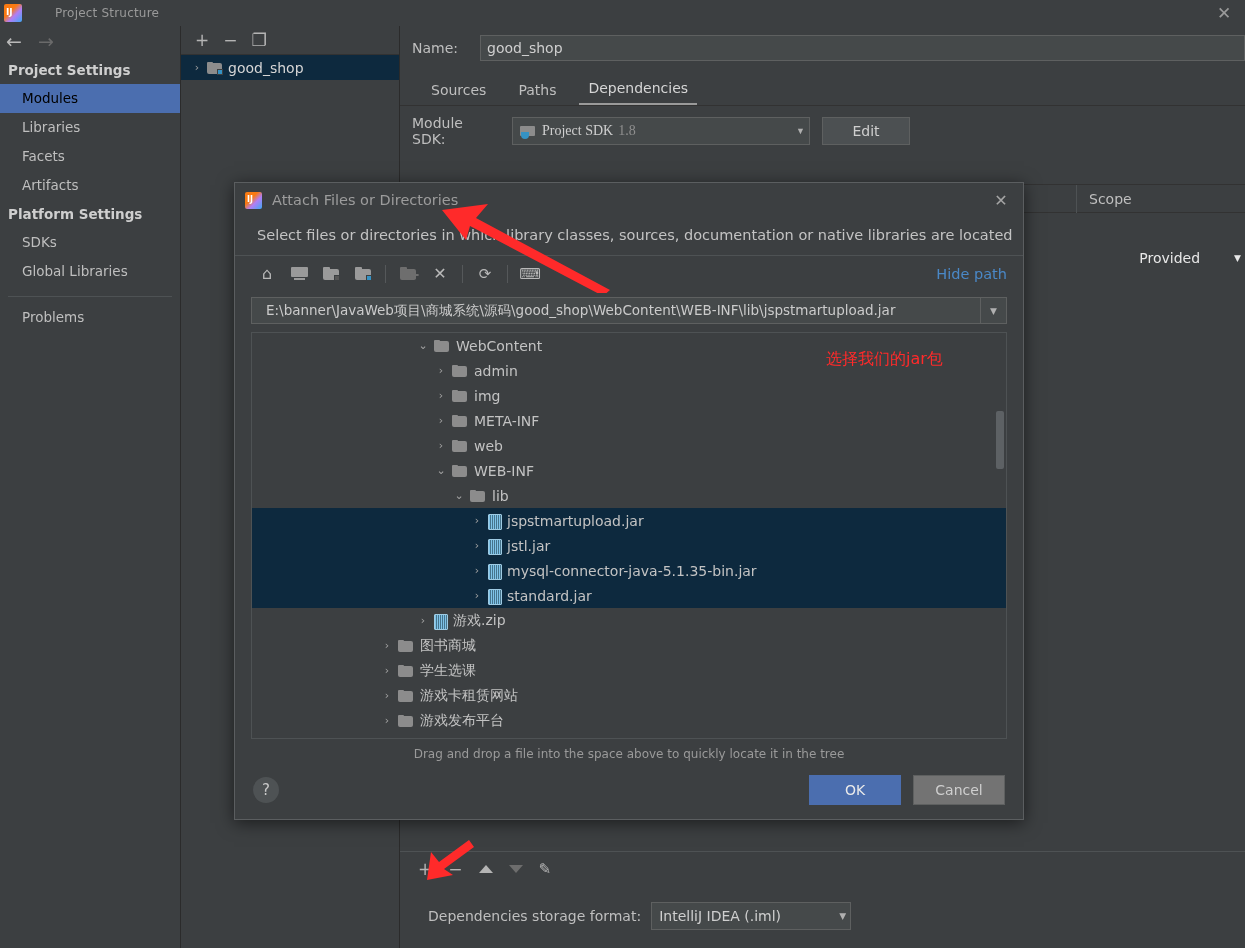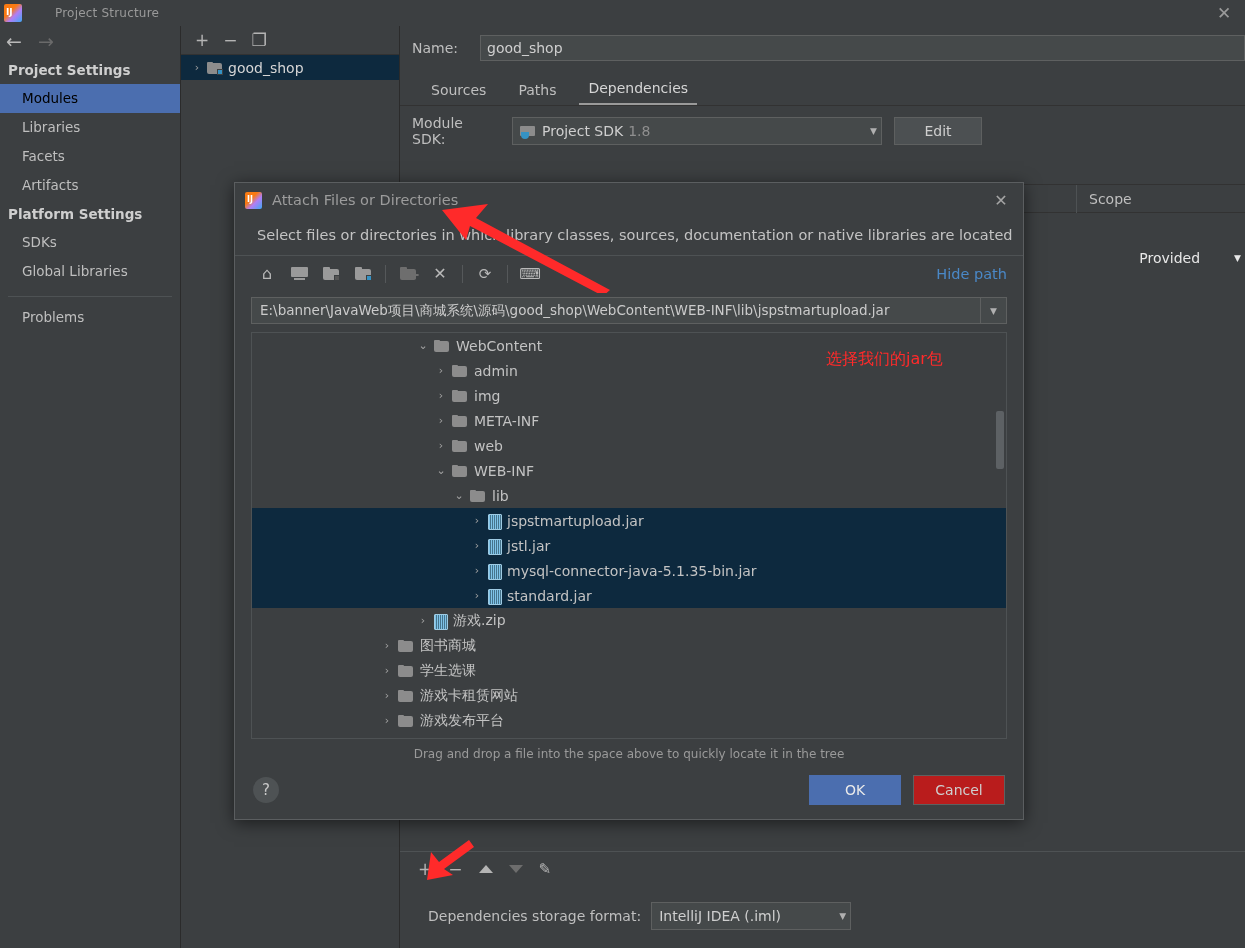--- a/index.html
+++ b/index.html
@@ -115,21 +115,21 @@
   }
   .tab.active { color: #d6d6d6; border-bottom: 2px solid #9a9a9a; }
   .sdk-row { display: flex; align-items: center; height: 50px; padding-left: 12px; gap: 12px; }
   .sdk-label { width: 88px; font-size: 14px; color: #bfbfbf; }
   .combo {
     height: 28px; background: #45494a; border: 1px solid #5e6060;
     display: flex; align-items: center; padding: 0 4px 0 7px; color: #cfcfcf;
     font-size: 14px; position: relative;
   }
   .combo .arrow { margin-left: auto; font-size: 9px; color: #b0b0b0; padding-left: 10px; }
-  .sdk-combo { width: 370px; }
+  .sdk-combo { width: 298px; font-family: Liberation Serif, serif; }
   .ic-sdk {
     width: 15px; height: 13px; position: relative; margin-right: 7px; flex: none;
   }
   .ic-sdk::before {
     content:""; position:absolute; left:0; top:1px; width:15px; height:10px;
     background:#8c8c8c; border-radius:1px;
   }
   .ic-sdk::after {
     content:""; position:absolute; left:1px; bottom:-1px; width:8px; height:7px;
     border-radius: 0 0 4px 4px; background:#3592c4;
@@ -224,21 +224,21 @@
   .fld.mod > i{ background:#3592c4; }
   .fld.dis::before,.fld.dis::after{ background:#6e6e6e; }
   .plusmini { position:absolute; right:-3px; bottom:-2px; font-size:11px; color:#6e6e6e; }
   .ic-x { font-size:16px; color:#b9b9b9; }
   .ic-refresh { font-size:15px; color:#b9b9b9; }
   .ic-hidden { font-size:15px; color:#b9b9b9; position:relative; }
 
   .path-wrap { padding: 6px 16px 8px 16px; display: flex; }
   .path-field {
     flex: 1; height: 27px; background: #45494a; border: 1px solid #5e6060;
-    color: #cbcbcb; font-size: 13.5px; line-height: 25px; padding: 0 8px;
+    color: #cbcbcb; font-size: 13.5px; line-height: 25px; padding: 0 14px;
     white-space: nowrap; overflow: hidden;
   }
   .path-dd {
     width: 26px; height: 27px; background: #45494a; border: 1px solid #5e6060;
     border-left: none; display:flex; align-items:center; justify-content:center;
     color:#b0b0b0; font-size: 9px;
   }
 
   .tree-wrap {
     margin: 0 16px; height: 407px; background: #3c3f41; border: 1px solid #4e5254;
@@ -276,21 +276,21 @@
     display: flex; align-items: center; padding: 0 18px;
   }
   .help-btn {
     width: 26px; height: 26px; border-radius: 50%; background: #4e5254;
     color: #c9c9c9; font-size: 15px; display: flex; align-items: center;
     justify-content: center;
   }
   .dlg-btn {
     height: 30px; min-width: 92px; display: flex; align-items: center;
     justify-content: center; font-size: 14px; border: 1px solid #5e6060;
-    background: #b91c1c; color: #cfcfcf; margin-left: 12px;
+    background: #737373; color: #cfcfcf; margin-left: 12px;
   }
   .dlg-btn.primary { background: #4b6eaf; border-color: #4b6eaf; color: #eaeaea; }
 
   
   .arrow-svg { position: absolute; pointer-events: none; }
 </style>
 </head>
 <body>
 
 <div id="root">

